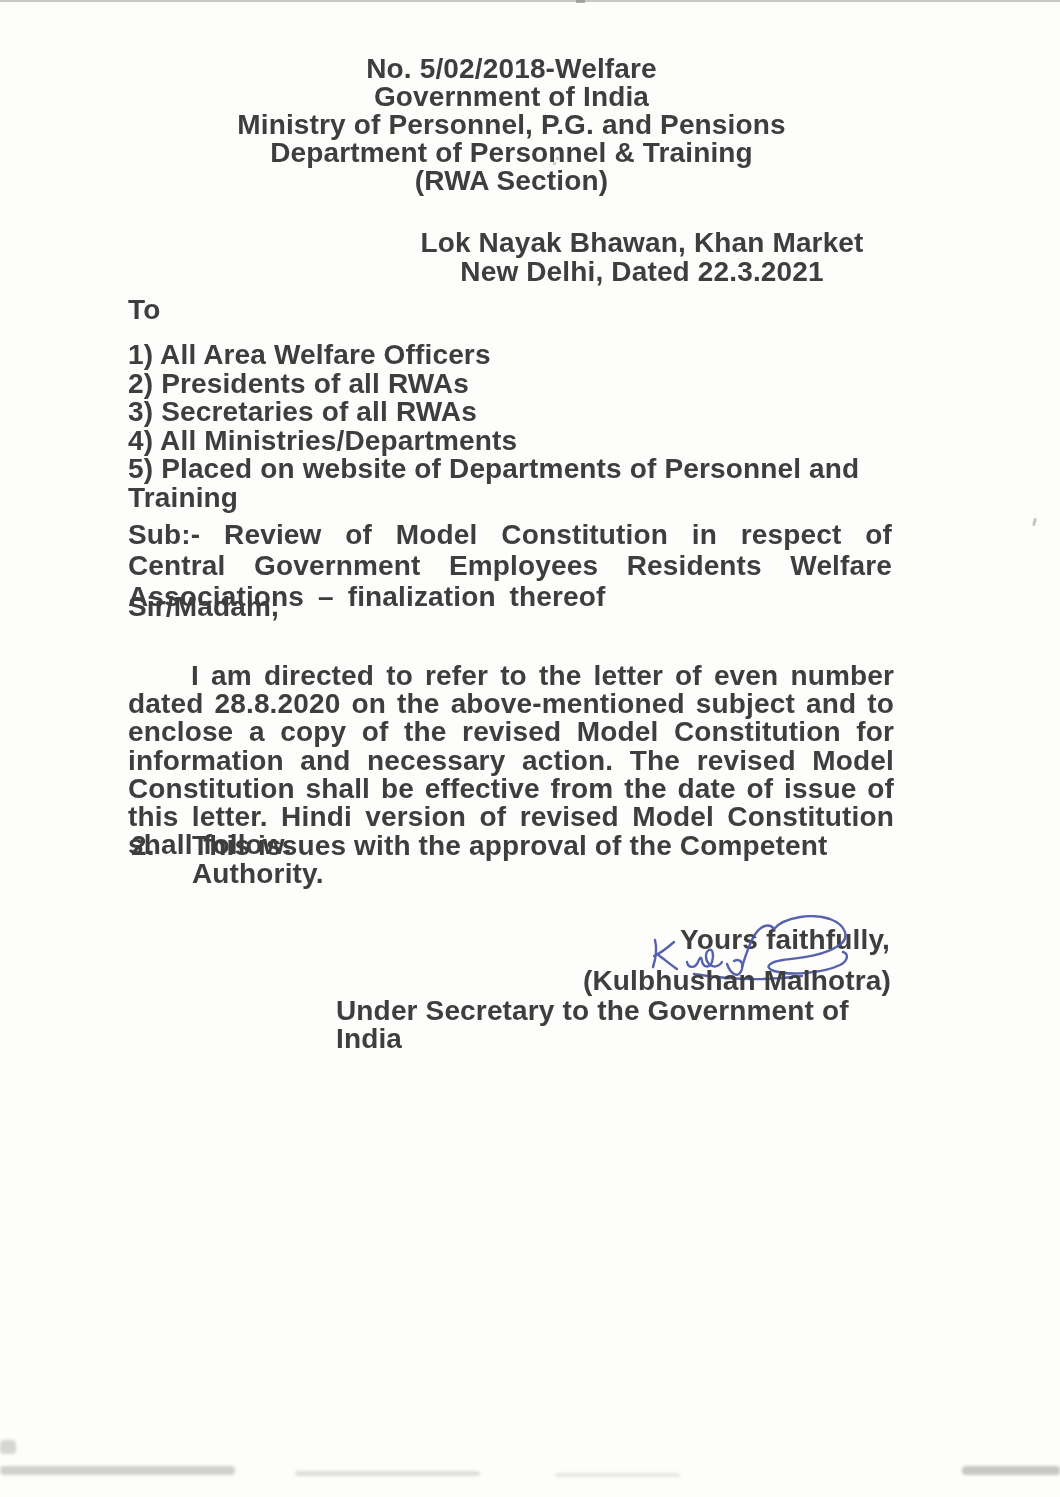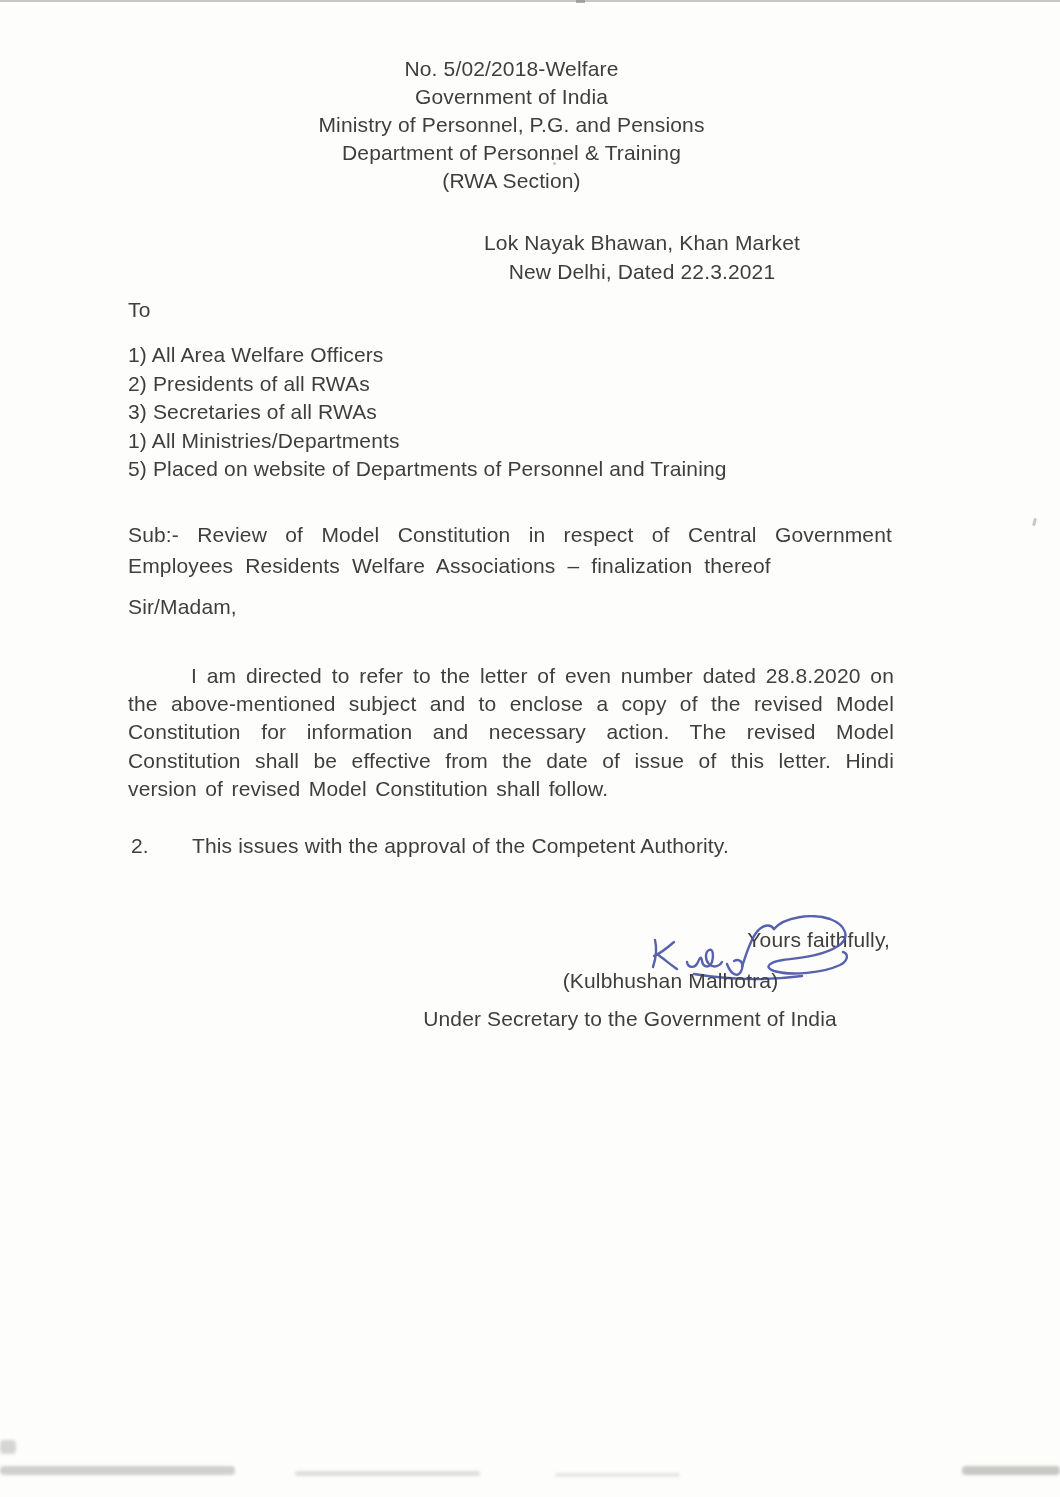--- a/index.html
+++ b/index.html
@@ -15,23 +15,24 @@
     height: 1497px;
     position: relative;
     font-family: "Liberation Sans", sans-serif;
     overflow: hidden;
   }
   .page {
     position: absolute;
     inset: 0;
     background: var(--paper);
     color: var(--ink);
-    font-size: 21px;
+    font-size: 28px;
     line-height: 28px;
     letter-spacing: 0.15px;
+    font-weight: bold;
   }
   
   .header-block {
     position: absolute;
     top: 55px; left: 128px; right: 165px;
     text-align: center;
   }
   .header-block div { margin-bottom: 0; }
   .address-block {
     position: absolute;
@@ -85,27 +86,26 @@
   .signature-wrap {
     position: absolute;
     top: 912px; left: 642px;
     width: 252px; height: 80px;
     pointer-events: none;
   }
   .signature-wrap svg { color: var(--signature-ink); opacity: 0.92; }
   .signatory-name {
     position: absolute;
     top: 967px; right: 169px; left: 450px;
-    text-align: center;
+    text-align: right;
   }
   .signatory-title {
     position: absolute;
-    top: 997px; right: 168px; left: 368px;
-    text-align: center;
-    margin-top: 8px;
+    top: 997px; right: 168px; left: 336px;
+    text-align: left;
   }
   
   .scan-top-line {
     position: absolute;
     top: 0; left: 0; right: 0; height: 2px;
     background: var(--scan-artifact);
     opacity: 0.85;
   }
   .scan-top-tick {
     position: absolute;
@@ -171,21 +171,21 @@
   <div class="address-block">
     <div>Lok Nayak Bhawan, Khan Market</div>
     <div>New Delhi, Dated 22.3.2021</div>
   </div>
 
   <div class="to-label">To</div>
   <ul class="recipients">
     <li>1) All Area Welfare Officers</li>
     <li>2) Presidents of all RWAs</li>
     <li>3) Secretaries of all RWAs</li>
-    <li>1) All Ministries/Departments</li>
+    <li>4) All Ministries/Departments</li>
     <li>5) Placed on website of Departments of Personnel and Training</li>
   </ul>
 
   <div class="subject">Sub:- Review of Model Constitution in respect of Central Government Employees Residents Welfare Associations – finalization thereof</div>
 
   <div class="greeting">Sir/Madam,</div>
 
   <div class="body-para">I am directed to refer to the letter of even number dated 28.8.2020 on the above-mentioned subject and to enclose a copy of the revised Model Constitution for information and necessary action. The revised Model Constitution shall be effective from the date of issue of this letter. Hindi version of revised Model Constitution shall follow.</div>
 
   <div class="para2">

